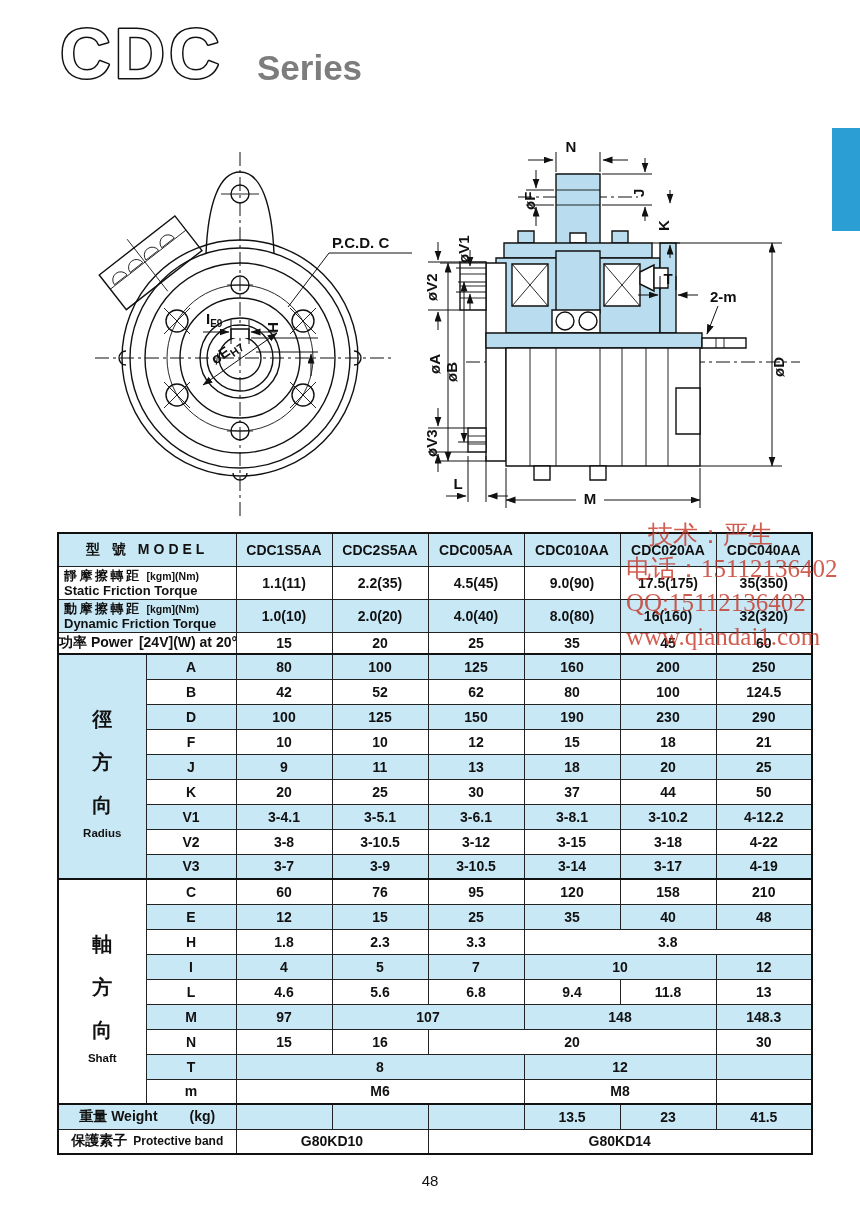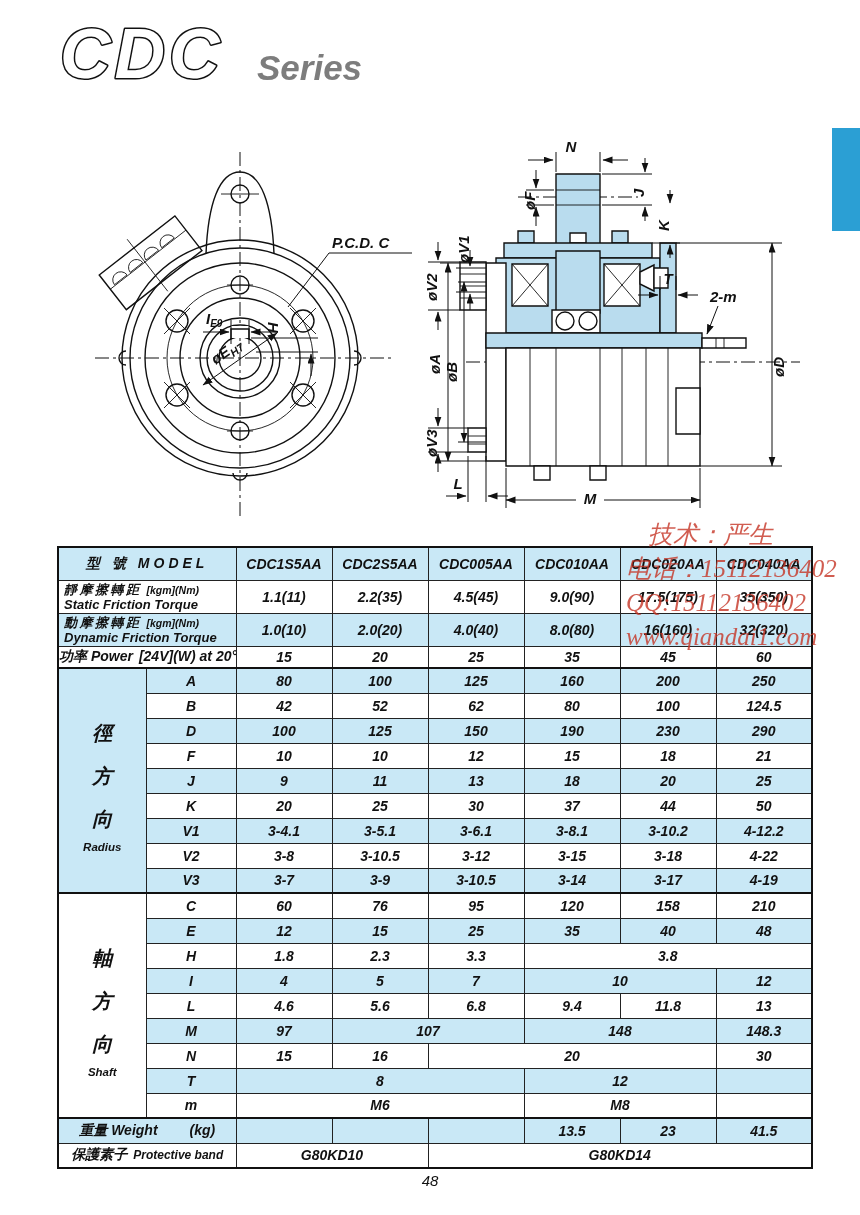--- a/index.html
+++ b/index.html
@@ -1,17 +1,17 @@
 <!DOCTYPE html>
 <html><head>
 <meta charset="utf-8">
 <style>
   html,body{margin:0;padding:0;background:#e8e8e8;}
   .page{position:relative;width:860px;height:1215px;background:#ffffff;overflow:hidden;
-        font-family:"Liberation Sans",sans-serif;color:#111;font-style:italic;}
+        font-family:"Liberation Sans",sans-serif;color:#111;}
   
   .title-svg{position:absolute;left:52px;top:14px;}
   .banner{position:absolute;left:45px;top:92px;width:767px;height:34px;background:#1aa6d9;
           border-radius:0 17px 17px 0;display:flex;align-items:center;padding-left:14px;box-sizing:border-box;}
   .banner .zh{color:#fff;font-weight:bold;font-size:19px;letter-spacing:1px;white-space:nowrap;}
   .banner .en{color:#fff;font-weight:bold;font-size:17px;margin-left:10px;white-space:nowrap;}
   .side-tab{position:absolute;left:832px;top:128px;width:28px;height:103px;background:#2b9fd4;}
   
   .draw{position:absolute;}
   svg line,svg circle,svg rect,svg path,svg polygon{vector-effect:non-scaling-stroke;}
@@ -20,21 +20,21 @@
   .thin{stroke:#111;stroke-width:0.9;fill:none;}
   .dim{stroke:#111;stroke-width:1;fill:none;}
   .blue{fill:#b9dcee;stroke:#111;stroke-width:1.4;}
   .wht{fill:#ffffff;stroke:#111;stroke-width:1.4;}
   .lbl-t{font-family:"Liberation Sans",sans-serif;font-weight:bold;font-size:15px;fill:#111;}
   
   .watermark{position:absolute;left:626px;top:518px;z-index:6;color:rgba(198,52,38,0.8);
              font-family:"Liberation Serif",serif;font-size:25px;line-height:34px;white-space:nowrap;pointer-events:none;}
   .watermark .l1{margin-left:22px;}
   
-  table.spec{position:absolute;left:57px;top:546px;width:755px;border-collapse:collapse;table-layout:fixed;
+  table.spec{position:absolute;left:57px;top:532px;width:755px;border-collapse:collapse;table-layout:fixed;
              border:2.5px solid #111;z-index:1;}
   table.spec td{border:1px solid #222;text-align:center;vertical-align:middle;font-weight:bold;
                 font-size:14px;color:#111;padding:0;overflow:hidden;}
   tr.rA{height:33px;} tr.rB{height:22px;} tr.rC{height:25px;}
   tr.b td{background:#c9e8f6;}
   tr.sep td{border-top:2.5px solid #111;}
   td.vcell{background:#fff;}
   .model-label{font-size:16px;letter-spacing:4px;}
   .model{font-size:14px;}
   .tq-top{display:flex;align-items:baseline;text-align:right;padding:2px 3px 0 5px;line-height:1.15;}

